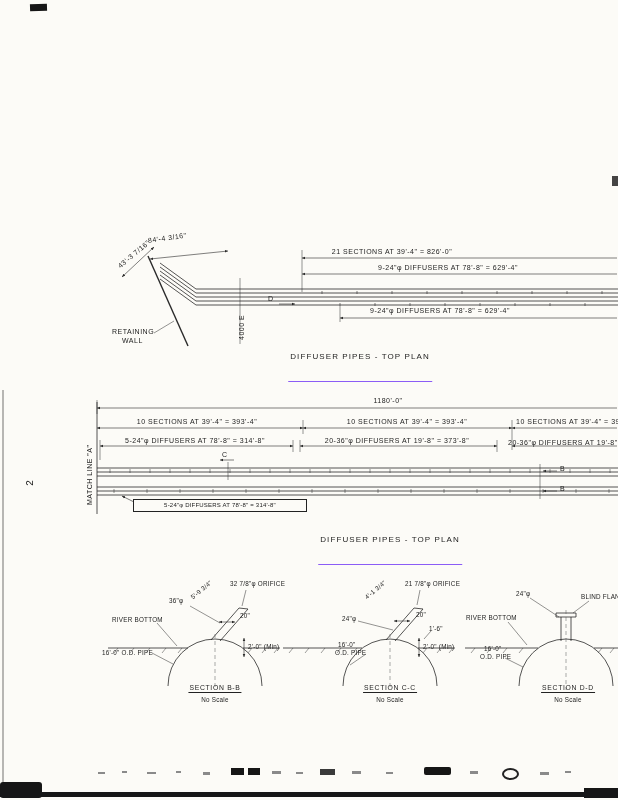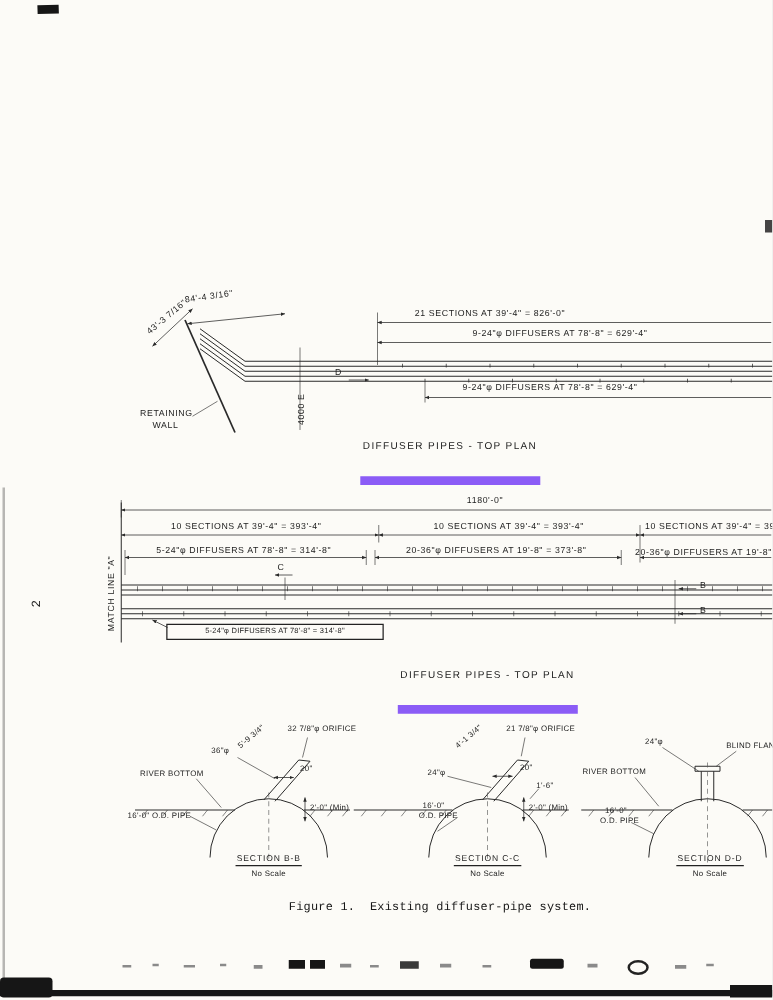--- a/index.html
+++ b/index.html
@@ -1,21 +1,21 @@
 <!DOCTYPE html>
 <html><head>
 <meta charset="utf-8">
 <style>
   html,body{margin:0;padding:0;background:#e8e8e8}
   #sheet{position:relative;width:618px;height:800px;background:#fcfbf7;overflow:hidden;
          font-family:"Liberation Sans",sans-serif}
   svg{position:absolute;left:0;top:0}
   .lbl{position:absolute;font-size:7px;letter-spacing:.5px;color:#1c1c1c;white-space:pre;line-height:1.05}
   .s{font-size:6.3px;letter-spacing:.25px}
-  .ttl{font-size:8px;letter-spacing:1.1px;border-bottom:7px solid #8b5cf6;padding:0 2px 20px}
+  .ttl{font-size:8px;letter-spacing:1.1px;border-bottom:1px solid #8b5cf6;padding:0 2px 20px}
   .sttl{font-size:6.8px;letter-spacing:.7px;border-bottom:1px solid #222;padding:0 1px 1px}
   .box{position:absolute;border:1px solid #222;width:172px;text-align:center;font-size:6px;
        line-height:11px;letter-spacing:.2px;color:#1c1c1c;font-family:"Liberation Sans",sans-serif}
   .cap{font-family:"Liberation Mono","DejaVu Sans Mono",monospace;font-size:9.5px;letter-spacing:.2px;color:#161616}
   .art{position:absolute;background:#161616}
 </style>
 </head>
 <body>
 
 <div id="sheet">
@@ -155,21 +155,20 @@
 
   <div class="lbl s" style="left:516px;top:591px">24"φ</div>
   <div class="lbl s" style="left:581px;top:594px">BLIND FLANGE</div>
   <div class="lbl s" style="left:466px;top:615px">RIVER BOTTOM</div>
   <div class="lbl s" style="left:484px;top:646px">16'-0"</div>
   <div class="lbl s" style="left:480px;top:654px">O.D. PIPE</div>
   <div class="lbl sttl" style="left:568px;top:684px;transform:translateX(-50%)">SECTION D-D</div>
   <div class="lbl s" style="left:568px;top:697px;transform:translateX(-50%)">No Scale</div>
 
   <div class="lbl" style="left:26px;top:486px;transform:rotate(-90deg);transform-origin:0 0;font-family:'Liberation Mono','DejaVu Sans Mono',monospace;font-size:10px">2</div>
-  <div class="lbl cap" style="left:352px;top:721px;transform:translateX(-50%)">Figure 1.  Existing diffuser-pipe system.</div>
 
   <div class="art" style="left:30px;top:4px;width:17px;height:7px;transform:rotate(-2deg)"></div>
   <div class="art" style="left:612px;top:176px;width:6px;height:10px;opacity:.8"></div>
   <div class="art" style="left:2px;top:390px;width:2px;height:400px;opacity:.3"></div>
   <div class="art" style="left:0;top:792px;width:618px;height:5px"></div>
   <div class="art" style="left:0;top:782px;width:42px;height:16px;border-radius:3px"></div>
   <div class="art" style="left:584px;top:788px;width:34px;height:10px"></div>
 
   <div class="art" style="left:98px;top:772px;width:7px;height:2px;background:#8a8a8a"></div>
   <div class="art" style="left:122px;top:771px;width:5px;height:2px;background:#8a8a8a"></div>

